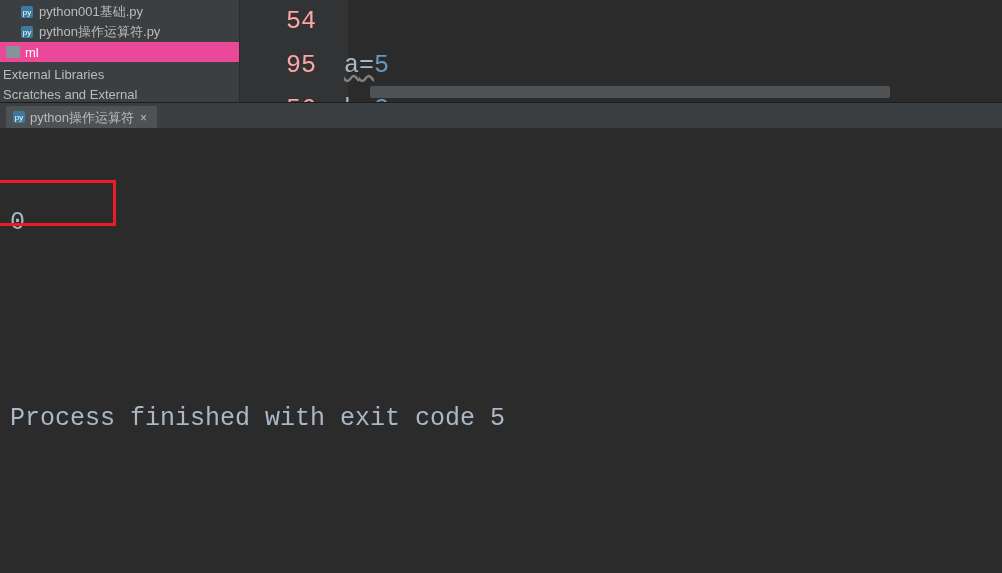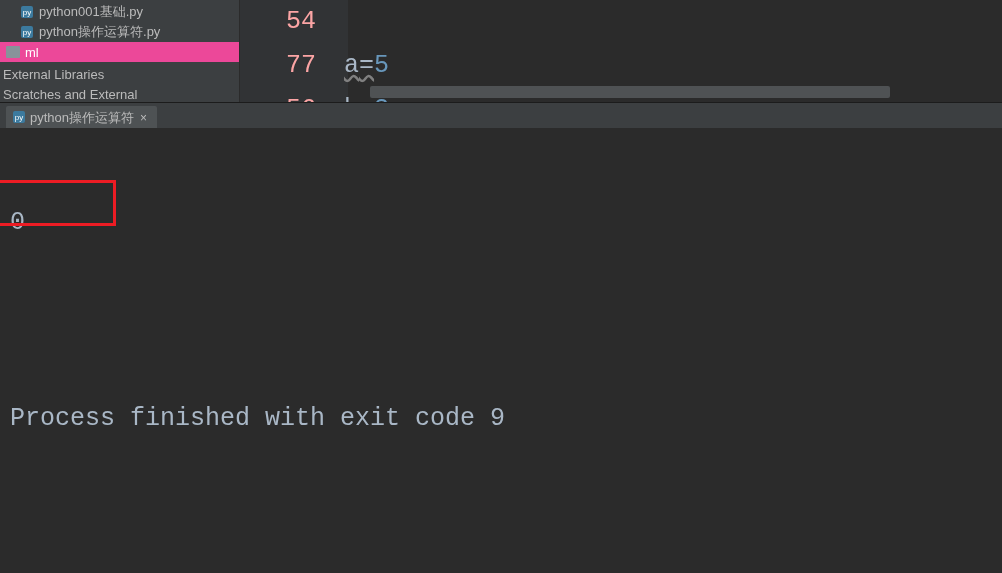--- a/index.html
+++ b/index.html
@@ -225,21 +225,21 @@
       </div>
       <div class="tree-item root-level">
         <span>Scratches and External</span>
       </div>
     </div>
 
     <div class="editor">
 
       <div class="gutter">
         <div class="gutter-line">54</div>
-        <div class="gutter-line">77</div>
+        <div class="gutter-line">95</div>
         <div class="gutter-line">56</div>
 
       </div>
 
       <div class="fold-col">
         
         
         
         
       </div>
@@ -266,18 +266,18 @@
               <text x="7" y="10" text-anchor="middle" font-size="8" fill="#fff">py</text>
             </svg>
         </span>
         <span>python操作运算符</span>
         <span class="close">×</span>
       </div>
     </div>
     <div class="console">
       <div class="console-line">0</div>
       <div class="console-line"></div>
-      <div class="console-line">Process finished with exit code 9</div>
+      <div class="console-line">Process finished with exit code 5</div>
 
       <div class="hl" style="left:-4px; top:51px; width:120px; height:46px;"></div>
     </div>
   </div>
 </div>
 
 </body></html>

